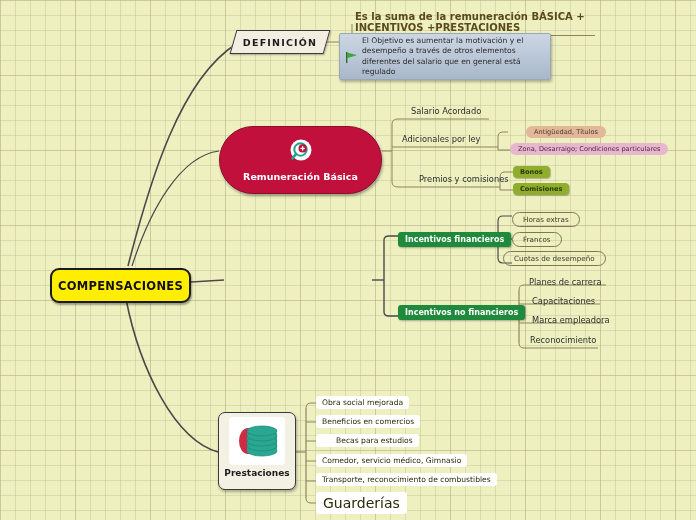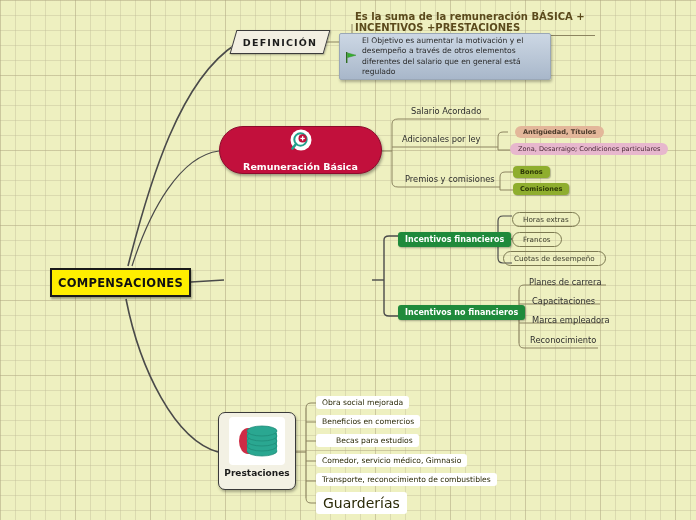--- a/index.html
+++ b/index.html
@@ -16,22 +16,22 @@
     background-size:75px 75px,75px 75px,15px 15px,15px 15px;
     background-position:0 0,0 0,0 0,0 0;
     position:relative;
   }
   #canvas{position:absolute;left:0;top:0;width:696px;height:520px;}
   svg.links{position:absolute;left:0;top:0;width:696px;height:520px;pointer-events:none;}
   .node{position:absolute;box-sizing:border-box;}
 
   
   .central{
-    left:50px;top:268px;width:141px;height:29px;
-    background:#ffee00;border:2px solid #1a1a1a;border-radius:0;
+    left:50px;top:268px;width:141px;height:35px;
+    background:#ffee00;border:2px solid #1a1a1a;border-radius:9px;
     display:flex;align-items:center;justify-content:center;
     font-weight:bold;font-size:11.5px;letter-spacing:.3px;color:#111;
     box-shadow:1px 2px 2px rgba(0,0,0,.35);
   }
 
   
   .definicion{
     left:233px;top:30px;width:94px;height:24px;
     background:#f2efe2;border:1.5px solid #3a3a3a;
     transform:skewX(-16deg);
@@ -60,21 +60,21 @@
   }
   .callout .flag{width:22px;flex:0 0 22px;display:flex;justify-content:center;}
   .callout .ctext{font-size:7.6px;color:#2a2a2a;line-height:10.2px;padding-right:6px;}
 
   
   .pill{
     border-radius:40px;display:flex;flex-direction:column;
     align-items:center;justify-content:center;
     box-shadow:1px 2px 3px rgba(0,0,0,.35);
   }
-  .pill-rem{left:219px;top:126px;width:163px;height:48px;background:#c2103c;border:1px solid #8d0b2c;}
+  .pill-rem{left:219px;top:126px;width:163px;height:68px;background:#c2103c;border:1px solid #8d0b2c;}
   .pill-inc{left:224px;top:248px;width:148px;height:62px;background:#9cba3c;border:2px solid #1d1d1d;}
   .pill .title{font-size:9.5px;font-weight:bold;margin-top:2px;}
   .pill-rem .title{color:#ffffff;}
   .pill-inc .title{color:#1c1c1c;}
   .pill-inc .sub{font-size:7.5px;font-style:italic;color:#333;margin-top:1px;}
 
   
   .card-pres{
     left:218px;top:412px;width:78px;height:78px;
     background:#f3f1e4;border:1.5px solid #3a3a3a;border-radius:7px;
@@ -194,23 +194,23 @@
         <circle cx="14.6" cy="9.4" r="4.1" fill="#c2103c"></circle>
         <rect x="14" y="7.2" width="1.3" height="4.4" fill="#fff"></rect>
         <rect x="12.4" y="8.8" width="4.4" height="1.3" fill="#fff"></rect>
       </svg>
     </span>
     <span class="title">Remuneración Básica</span>
   </div>
 
   <div class="node plain" style="left:408px;top:106px;">Salario Acordado</div>
   <div class="node plain" style="left:399px;top:134px;">Adicionales por ley</div>
-  <div class="node plain" style="left:402px;top:174px;text-align:right;">Premios y comisiones</div>
-
-  <div class="badge badge-round b-tan" style="left:515px;top:126px;font-weight:bold;">Antigüedad, Títulos</div>
+  <div class="node plain" style="left:416px;top:174px;text-align:right;">Premios y comisiones</div>
+
+  <div class="badge badge-round b-tan" style="left:526px;top:126px;">Antigüedad, Títulos</div>
   <div class="badge badge-round b-pink" style="left:510px;top:143px;">Zona, Desarraigo; Condiciones particulares</div>
   <div class="badge b-olive" style="left:513px;top:166px;">Bonos</div>
   <div class="badge b-olive" style="left:513px;top:183px;">Comisiones</div>
 
 
   <div class="badge b-green" style="left:398px;top:305px;">Incentivos no financieros</div>
   <div class="badge b-green" style="left:398px;top:232px;">Incentivos financieros</div>
 
   <div class="badge b-capsule" style="left:512px;top:212px;">Horas extras</div>
   <div class="badge b-capsule" style="left:512px;top:232px;">Francos</div>

